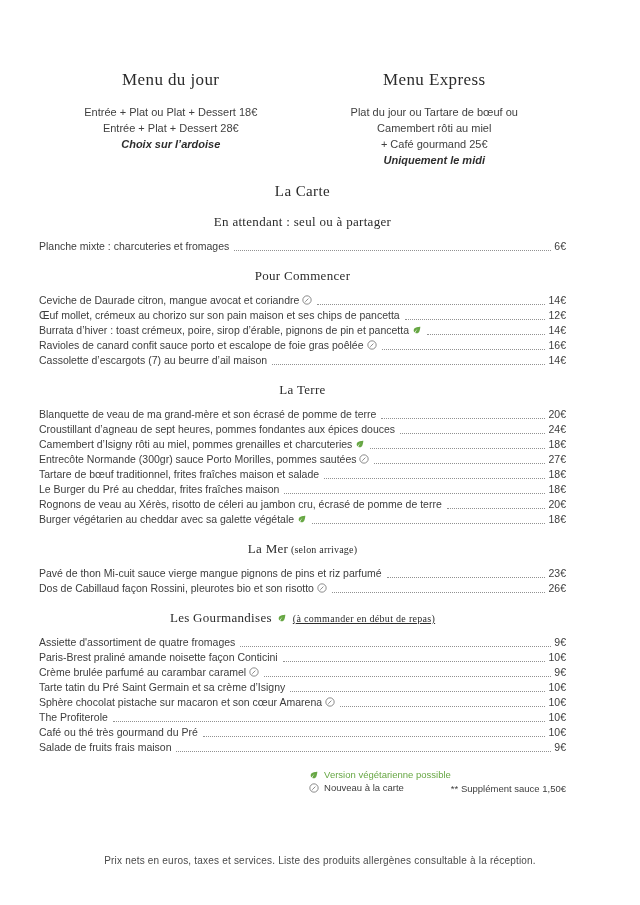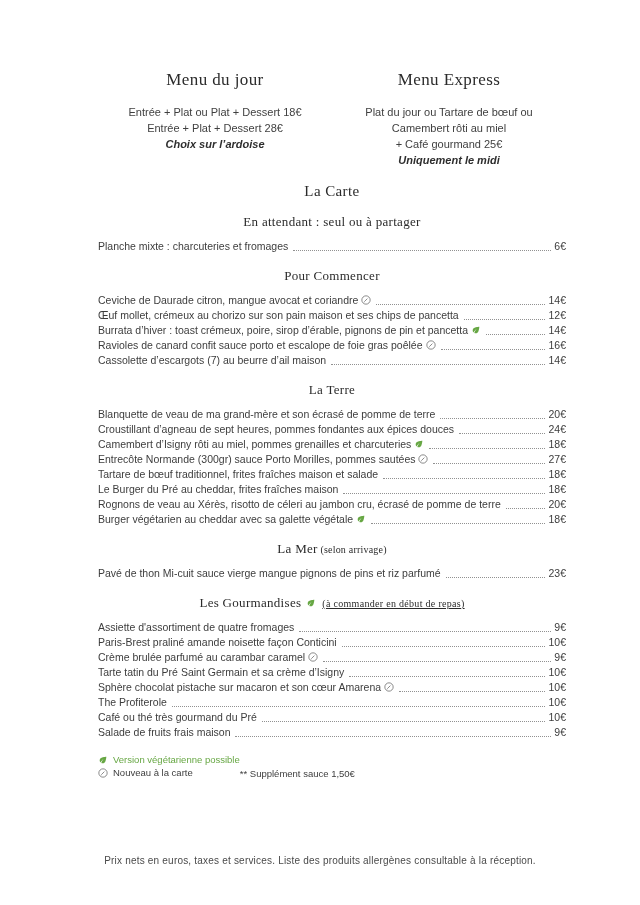--- a/index.html
+++ b/index.html
@@ -1,21 +1,21 @@
 <!DOCTYPE html>
 <html><head>
 <meta charset="utf-8">
 <style>
   html,body{margin:0;padding:0;}
   body{
     width:640px;height:905px;background:#ffffff;
     font-family:"Liberation Sans",sans-serif;color:#3d3d3d;
     overflow:hidden;
   }
-  .page{box-sizing:border-box;width:640px;height:706px;padding:70px 74px 0 98px;position:relative;}
+  .page{box-sizing:border-box;width:640px;height:706px;padding:70px 74px 0 39px;position:relative;}
 
   
   .header-menus{display:flex;}
   .menu-col{flex:1;text-align:center;}
   .menu-col .title{
     font-family:"Liberation Serif","DejaVu Serif",serif;
     font-size:17px;color:#2b2b2b;font-weight:400;letter-spacing:.4px;
     margin-bottom:14px;
   }
   .menu-col .line{font-size:11px;line-height:16px;color:#3f3f3f;}
@@ -37,21 +37,21 @@
   
   .item{display:flex;align-items:flex-end;font-size:10.5px;line-height:15px;color:#3d3d3d;}
   .item .name{white-space:nowrap;}
   .item .dots{flex:1;min-width:8px;border-bottom:1.5px dotted #919191;margin:0 3px 3px 5px;}
   .item .price{white-space:nowrap;}
 
   .icon-wrap{display:inline-block;vertical-align:-1px;margin-left:3px;line-height:0;}
   .icon-wrap svg{display:inline-block;}
 
   
-  .legend-band{display:flex;justify-content:flex-start;align-items:flex-end;margin-top:13px;}
+  .legend-band{display:flex;justify-content:flex-end;align-items:flex-end;margin-top:13px;}
   .legend .lrow{font-size:9.5px;line-height:13px;display:flex;align-items:center;}
   .legend .lrow .icon-wrap{margin:0 5px 0 0;vertical-align:middle;}
   .legend .veg{color:#67a744;}
   .legend .new{color:#3d3d3d;}
   .supplement{font-size:9.5px;color:#3d3d3d;padding-bottom:0;}
 
   .footer{
     position:absolute;left:0;right:0;top:855px;
     text-align:center;font-size:10px;color:#4a4a4a;letter-spacing:.2px;
   }
@@ -179,20 +179,30 @@
           <span class="dots"></span>
           <span class="price">18€</span>
         </div>
       </section>
       <section class="section">
         <div class="section-title"><span>La Mer</span><span class="suffix"> (selon arrivage)</span></div>
         <div class="item">
           <span class="name">Pavé de thon Mi-cuit sauce vierge mangue pignons de pins et riz parfumé</span>
           <span class="dots"></span>
           <span class="price">23€</span>
+        </div>
+        <div class="item">
+          <span class="name">Dos de Cabillaud façon Rossini, pleurotes bio et son risotto<span class="icon-wrap"><svg width="10" height="10" viewBox="0 0 24 24" aria-hidden="true">
+                <circle cx="12" cy="12" r="10" fill="none" stroke="#5c5c5c" stroke-width="1.7"></circle>
+                <path d="M8.6 15.4 15 9" stroke="#5c5c5c" stroke-width="1.7" fill="none"></path>
+                <path d="M7.2 17.1l.6-2.2 1.6 1.6z" fill="#5c5c5c"></path>
+                <path d="M15.6 8.4l1.3-.3-.3 1.3z" fill="#5c5c5c"></path>
+              </svg></span></span>
+          <span class="dots"></span>
+          <span class="price">26€</span>
         </div>
       </section>
       <section class="section">
         <div class="section-title"><span>Les Gourmandises</span><span class="icon-wrap"><svg width="10" height="10" viewBox="0 0 24 24" aria-hidden="true">
               <path fill="#67a744" d="M6.05 8.05c-2.73 2.73-2.73 7.15-.02 9.88 1.47-3.4 4.09-6.24 7.36-7.93-2.77 2.34-4.71 5.61-5.39 9.32 2.6 1.23 5.8.78 7.95-1.37C19.43 14.47 20 4 20 4S9.53 4.57 6.05 8.05z"></path>
             </svg></span><span class="note">(à commander en début de repas)</span></div>
         <div class="item">
           <span class="name">Assiette d'assortiment de quatre fromages</span>
           <span class="dots"></span>
           <span class="price">9€</span>

